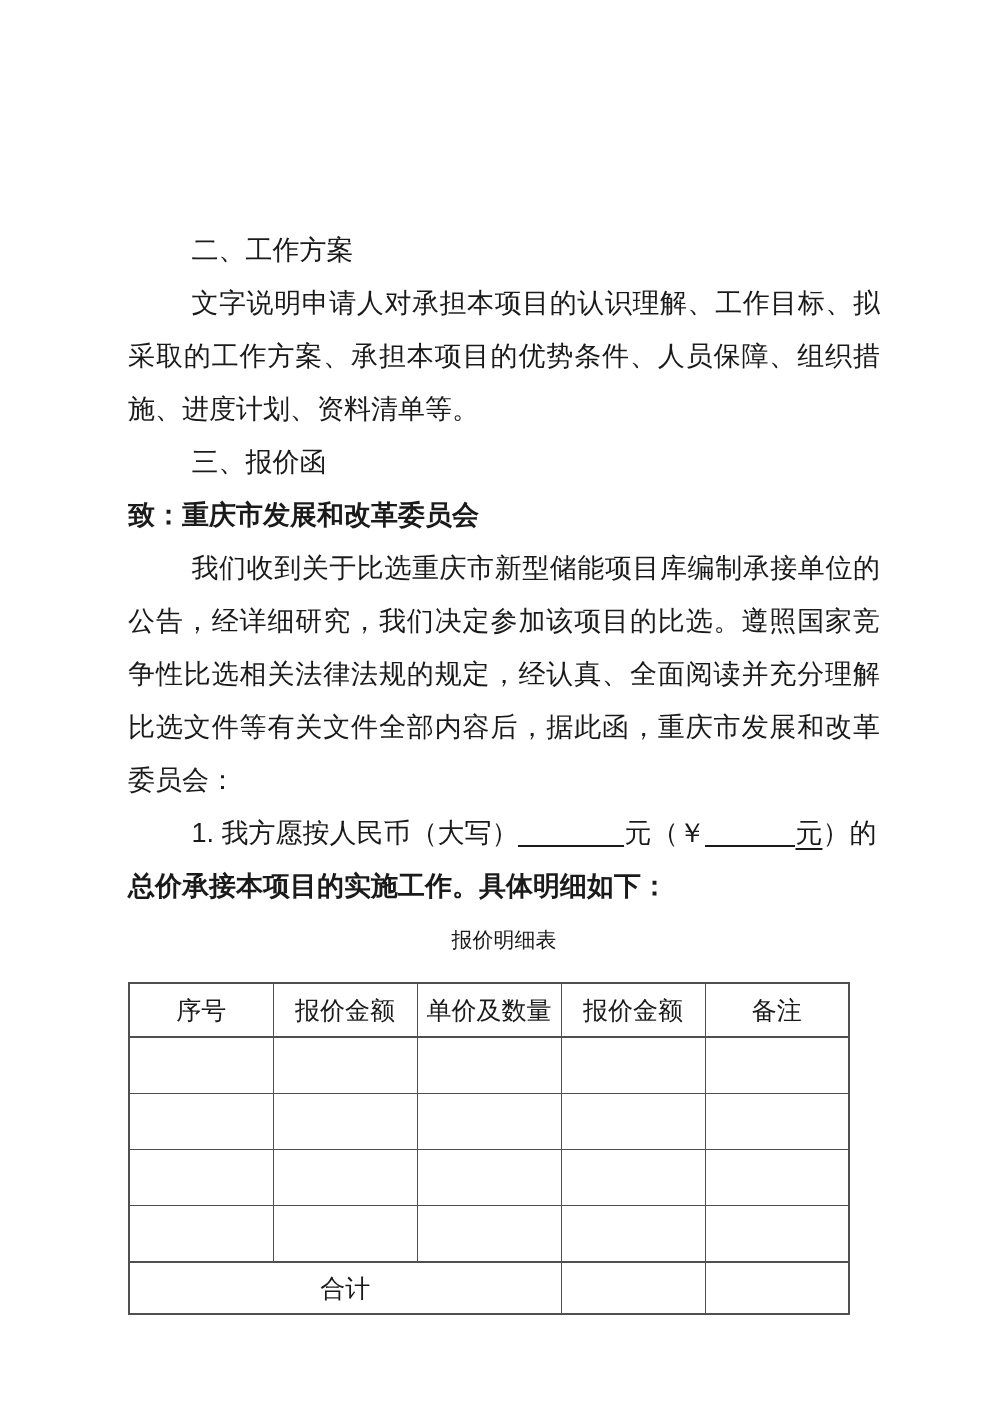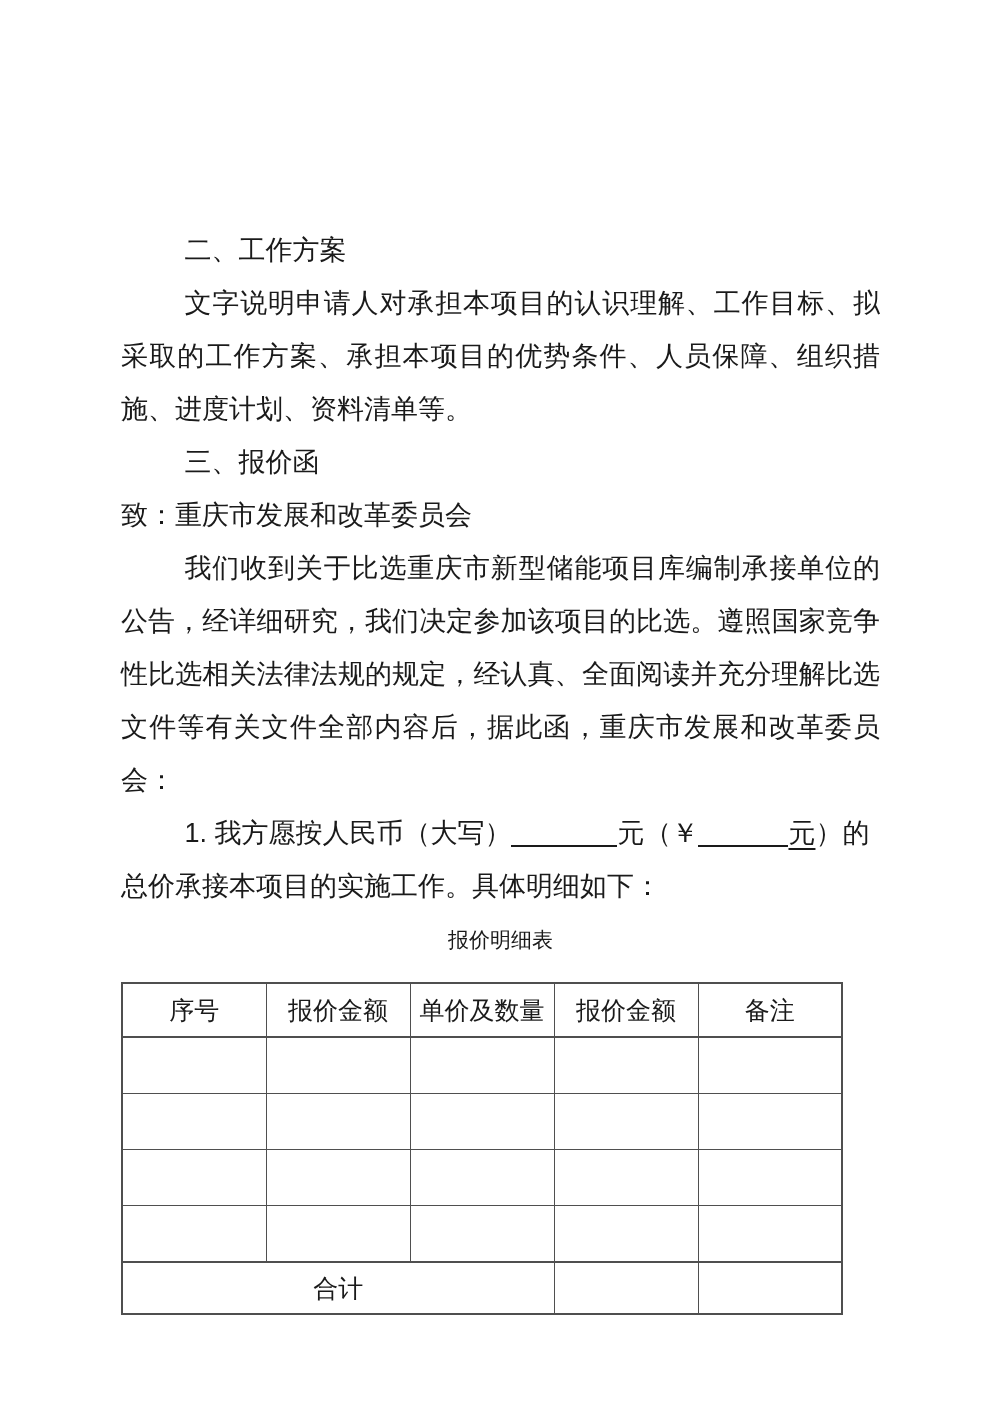--- a/index.html
+++ b/index.html
@@ -10,28 +10,28 @@
     color: #1a1a1a;
     overflow: hidden;
   }
   .page {
     position: relative;
     width: 1000px; height: 1414px;
     background: #ffffff;
   }
   .content {
     position: absolute;
-    top: 224px; left: 121px; right: 120px;
+    top: 224px; left: 128px; right: 120px;
     font-size: 27px;
     line-height: 53px;
     text-align: justify;
   }
   .line { margin: 0; font-weight: normal; font-size: 27px; }
   .indent { text-indent: 2.35em; }
-  .no-indent { text-indent: 0; }
+  .no-indent { text-indent: 0; font-weight: bold; }
 
   
   .blank {
     display: inline-block;
     border-bottom: 2px solid #1a1a1a;
     height: 1em;
     vertical-align: -5px;
   }
   .blank1 { width: 106px; }
   .blank2 { width: 90px; }

